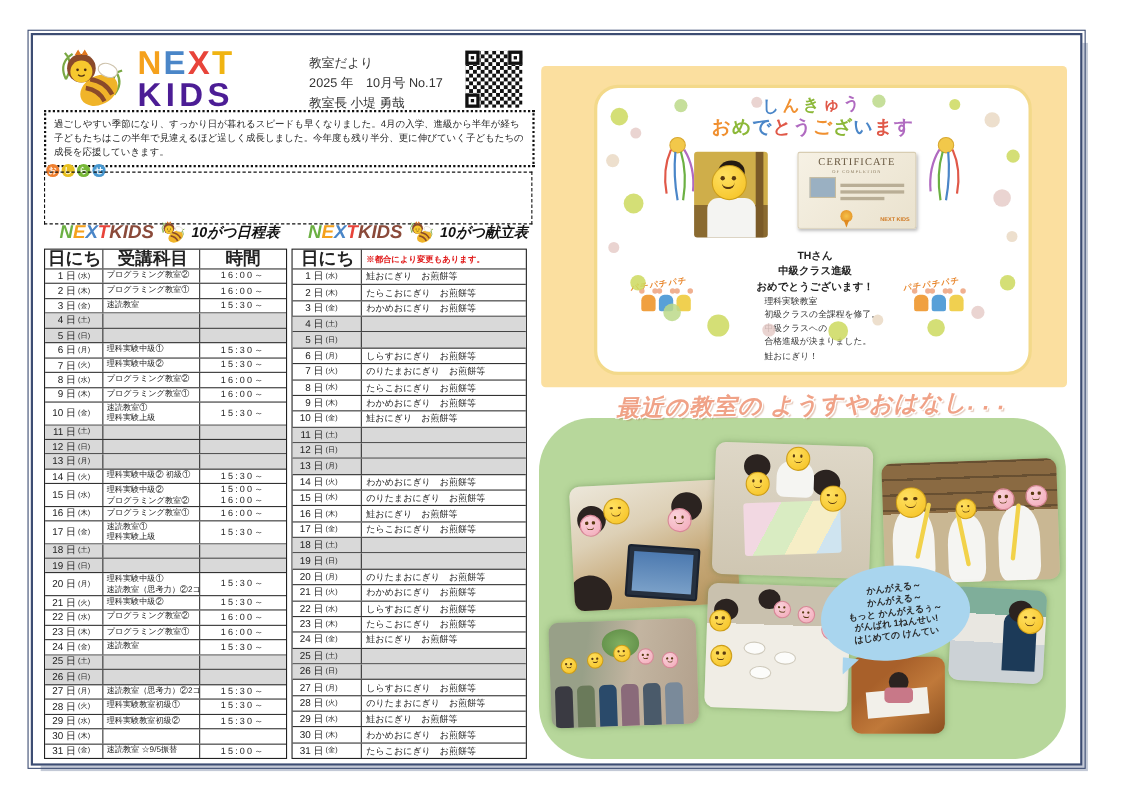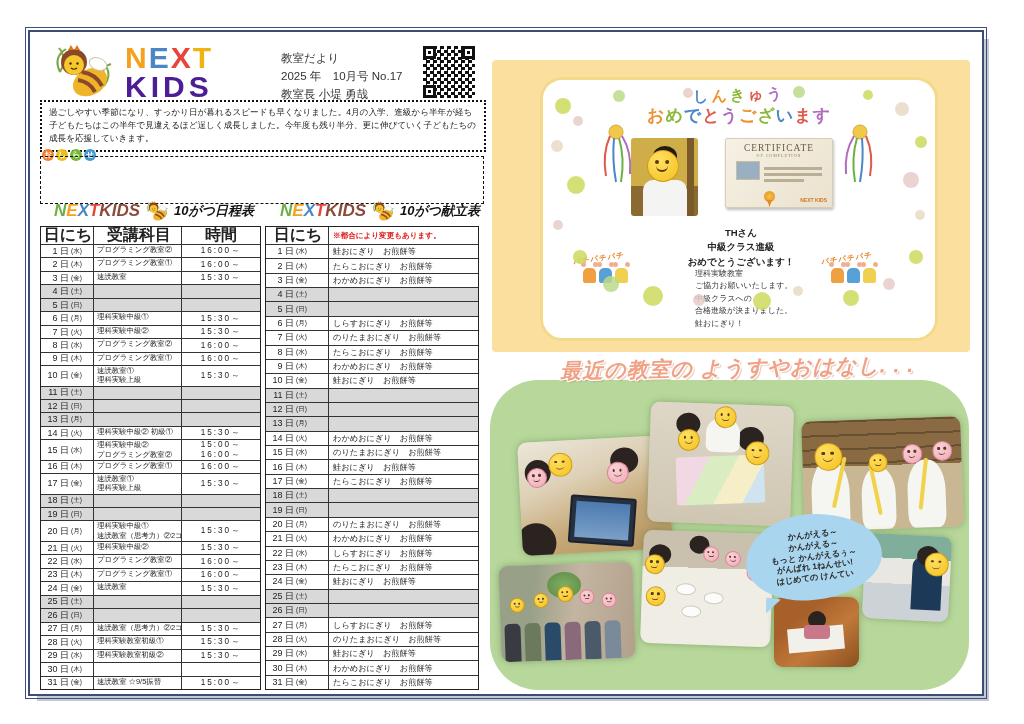--- a/index.html
+++ b/index.html
@@ -865,21 +865,21 @@
         <div class="mini-logo">NEXT KIDS</div>
       </div>
 
       <div class="award-name">
         <div>THさん</div>
         <div>中級クラス進級</div>
         <div>おめでとうございます！</div>
       </div>
       <div class="award-body">
         <div>理科実験教室</div>
-        <div>ご協力お願いいたします。</div>
+        <div>初級クラスの全課程を修了。</div>
         <div>中級クラスへの</div>
         <div>合格進級が決まりました。</div>
         <div>鮭おにぎり！</div>
       </div>
 
       <div class="clap cl-l">
         <div class="pachi">パチパチパチ</div>
         <div class="ppl">
           <div class="p" style="background:#f0a040;"></div>
           <div class="p" style="background:#58a0d8;"></div>

